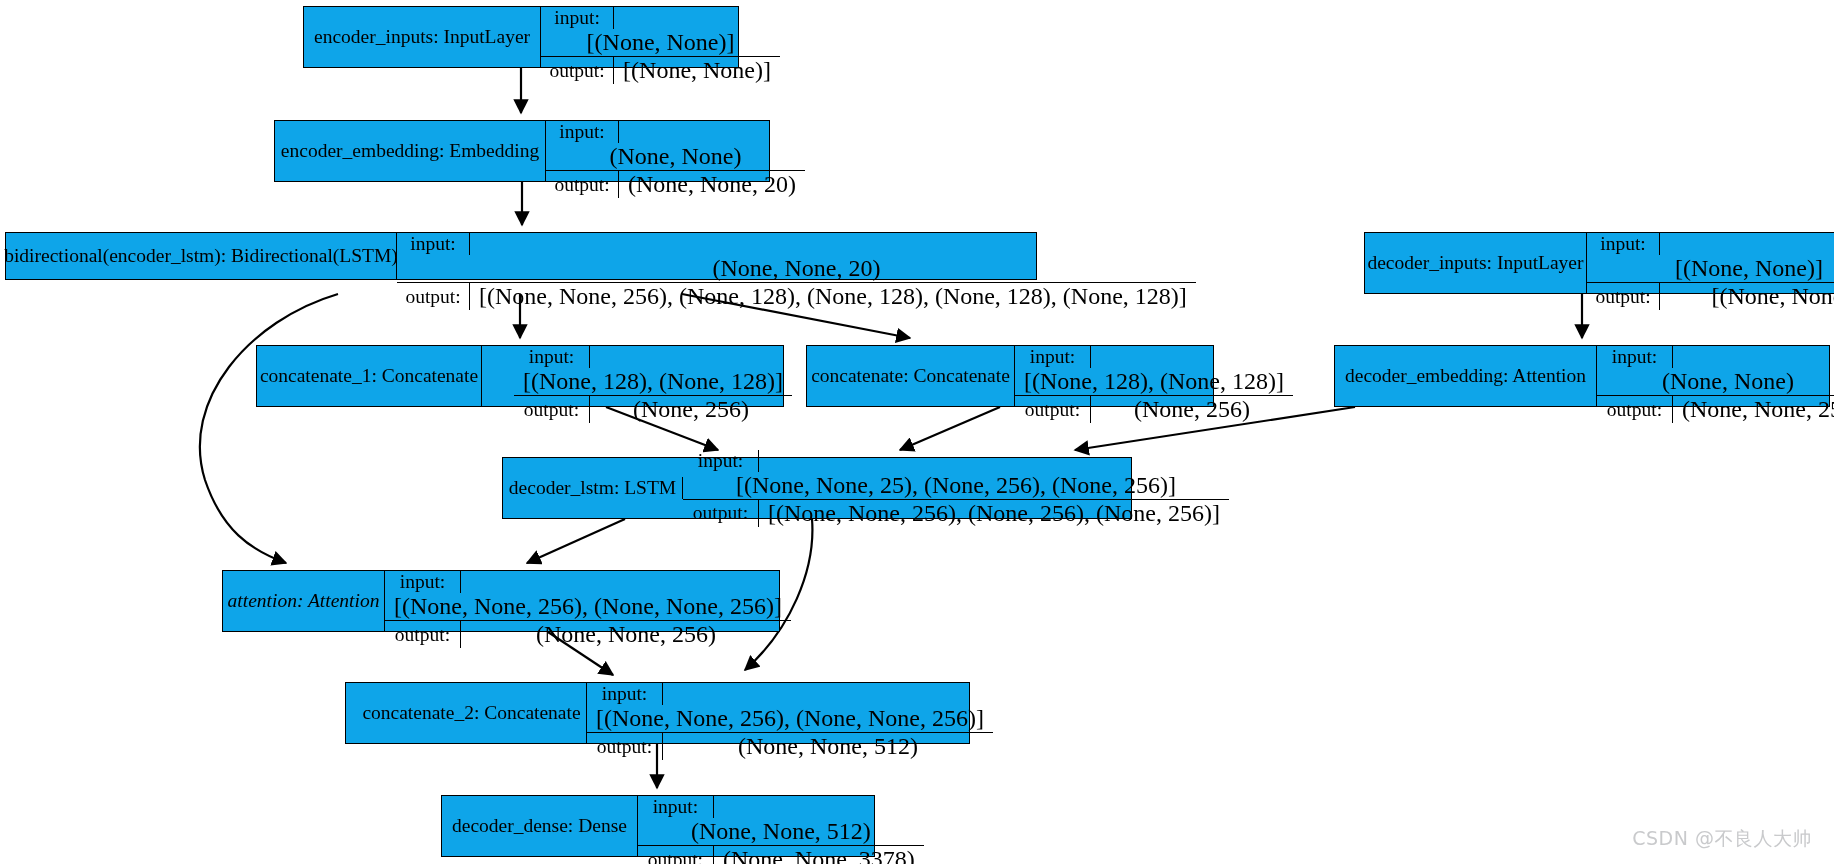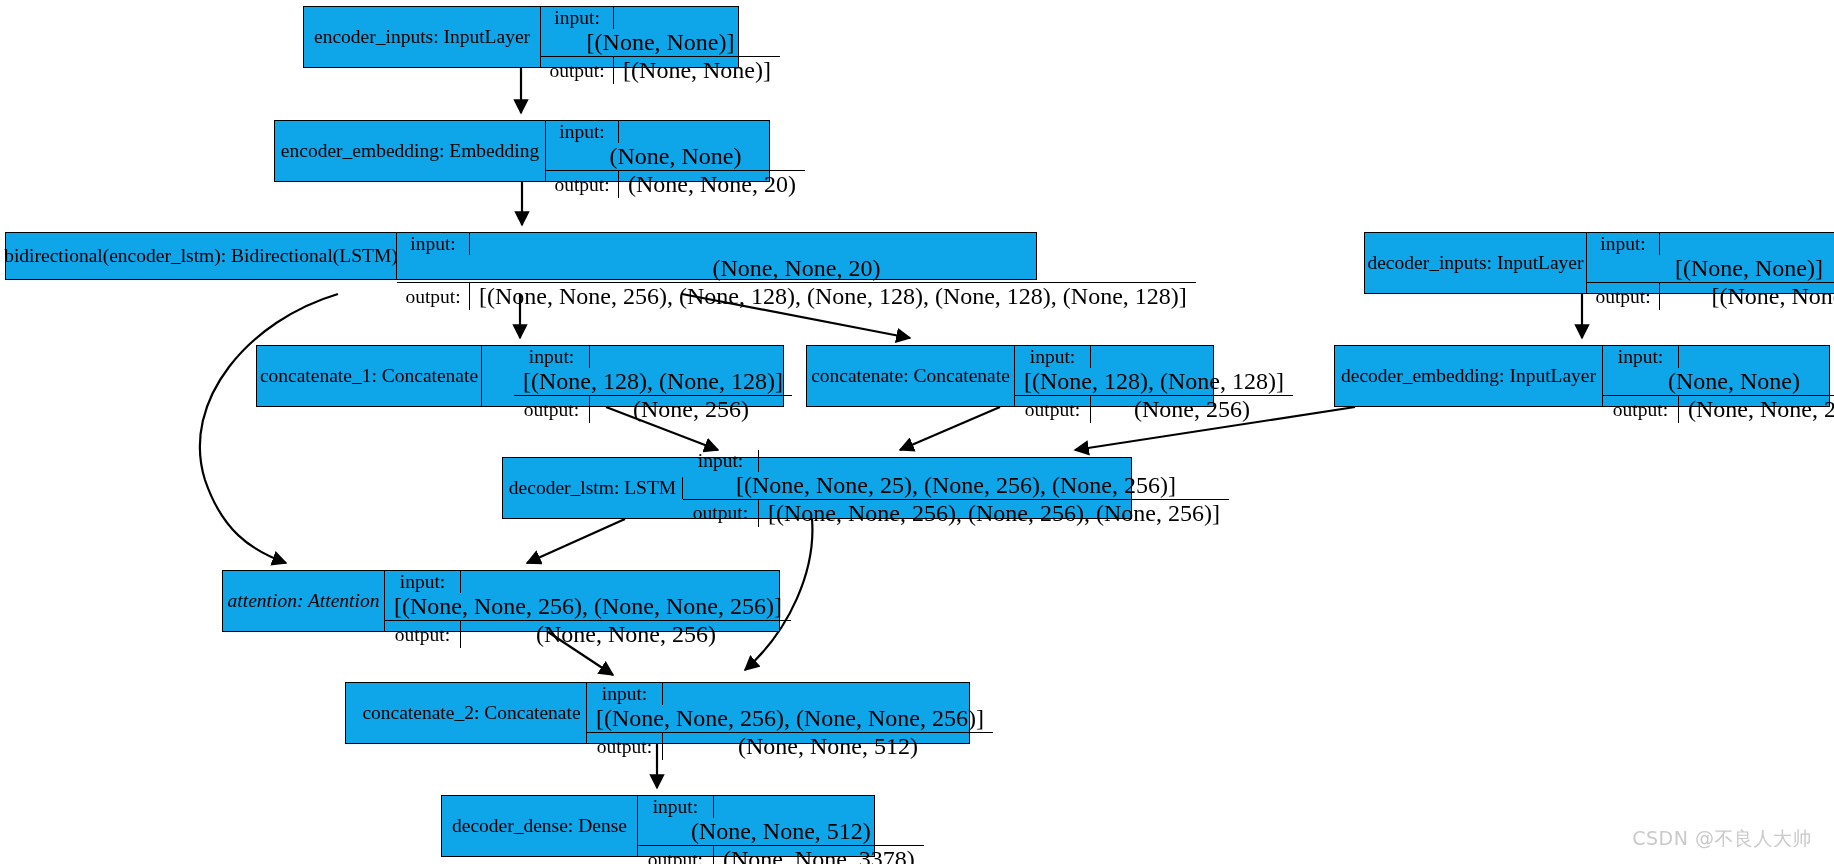--- a/index.html
+++ b/index.html
@@ -217,21 +217,21 @@
         <div class="io-val">[(None, 128), (None, 128)]</div>
       </div>
       <div class="io-row">
         <div class="io-key" style="width:76px;">output:</div>
         <div class="io-val">(None, 256)</div>
       </div>
     </div>
   </div>
 
   <div class="node" style="left:1334px; top:345px; width:496px; height:62px;">
-    <div class="node-name" style="width:268px;">decoder_embedding: InputLayer</div>
+    <div class="node-name" style="width:268px;">decoder_embedding: Attention</div>
     <div class="node-io">
       <div class="io-row top">
         <div class="io-key" style="width:76px;">input:</div>
         <div class="io-val">(None, None)</div>
       </div>
       <div class="io-row">
         <div class="io-key" style="width:76px;">output:</div>
         <div class="io-val">(None, None, 25)</div>
       </div>
     </div>

